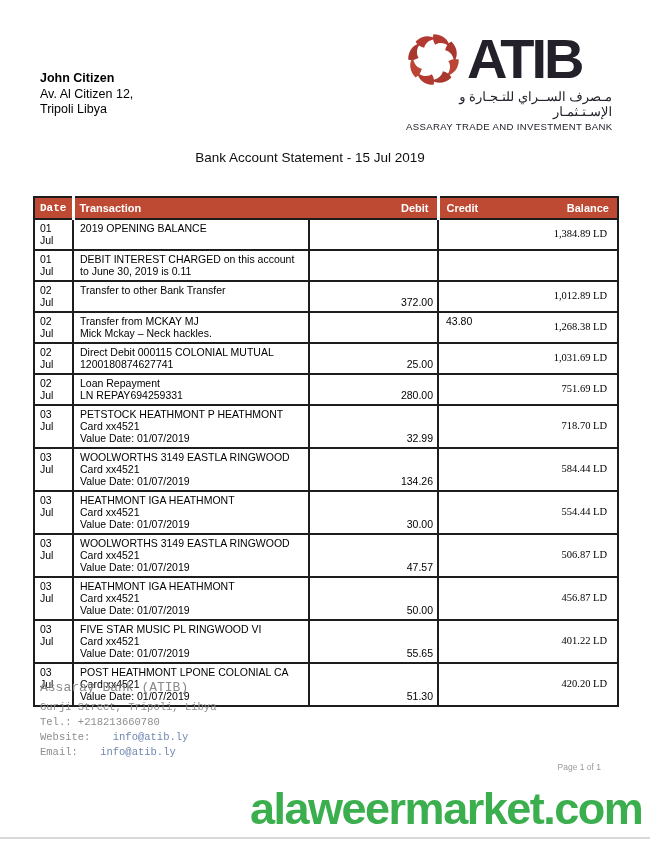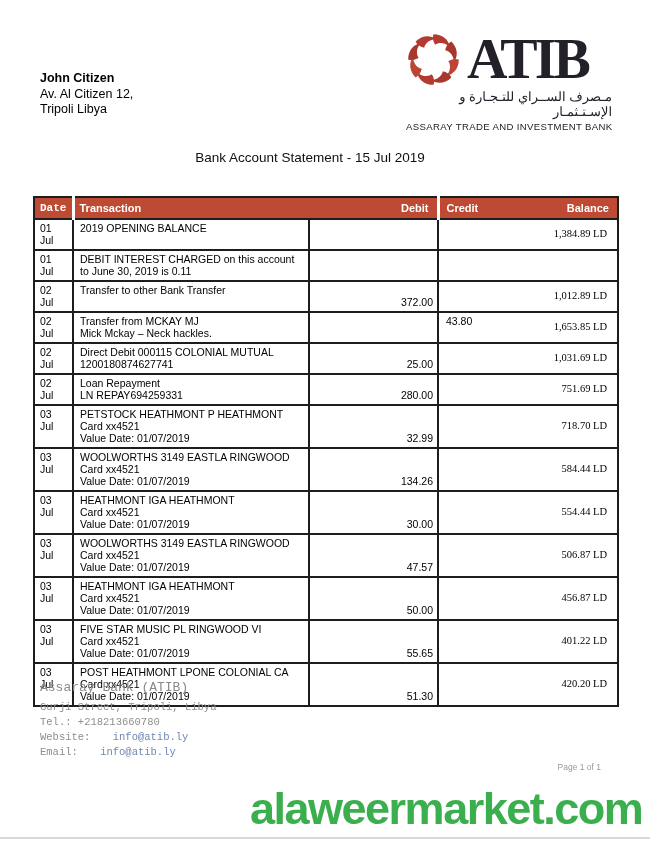--- a/index.html
+++ b/index.html
@@ -10,21 +10,21 @@
   html,body{background:#fff;}
   body{width:650px;height:842px;position:relative;overflow:hidden;
        font-family:"Liberation Sans",sans-serif;color:#000;}
 
   
   .customer{position:absolute;left:40px;top:71px;font-size:12.5px;line-height:15.5px;}
   .customer .name{font-weight:bold;}
 
   
   .logo{position:absolute;left:406px;top:30px;width:208px;}
-  .logo-row{display:flex;align-items:flex-end;font-family:Liberation Serif, serif;}
+  .logo-row{display:flex;align-items:flex-end;}
   .logo-icon{width:55px;height:55px;margin-top:2px;}
   .logo-word{font-size:56px;font-weight:700;letter-spacing:-3px;color:var(--dark);
              line-height:56px;margin-left:6px;}
   .logo-arabic{font-size:13px;color:var(--dark);text-align:right;margin-top:2px;width:206px;}
   .logo-tagline{font-size:9.6px;letter-spacing:0.35px;color:var(--dark);
                 text-align:right;margin-top:2px;width:206px;white-space:nowrap;}
 
   
   .title{position:absolute;left:0;top:150px;width:620px;text-align:center;
          font-size:13.5px;color:#101010;}
@@ -140,21 +140,21 @@
         <td class="c-balance">1,012.89 LD</td>
       </tr>
       <tr>
         <td class="c-date">02 Jul</td>
         <td class="c-trans">
           <div>Transfer from MCKAY MJ</div>
           <div>Mick Mckay – Neck hackles.</div>
         </td>
         <td class="c-debit"></td>
         <td class="c-credit">43.80</td>
-        <td class="c-balance">1,653.85 LD</td>
+        <td class="c-balance">1,268.38 LD</td>
       </tr>
       <tr>
         <td class="c-date">02 Jul</td>
         <td class="c-trans">
           <div>Direct Debit 000115 COLONIAL MUTUAL</div>
           <div>1200180874627741</div>
         </td>
         <td class="c-debit">25.00</td>
         <td class="c-credit"></td>
         <td class="c-balance">1,031.69 LD</td>

